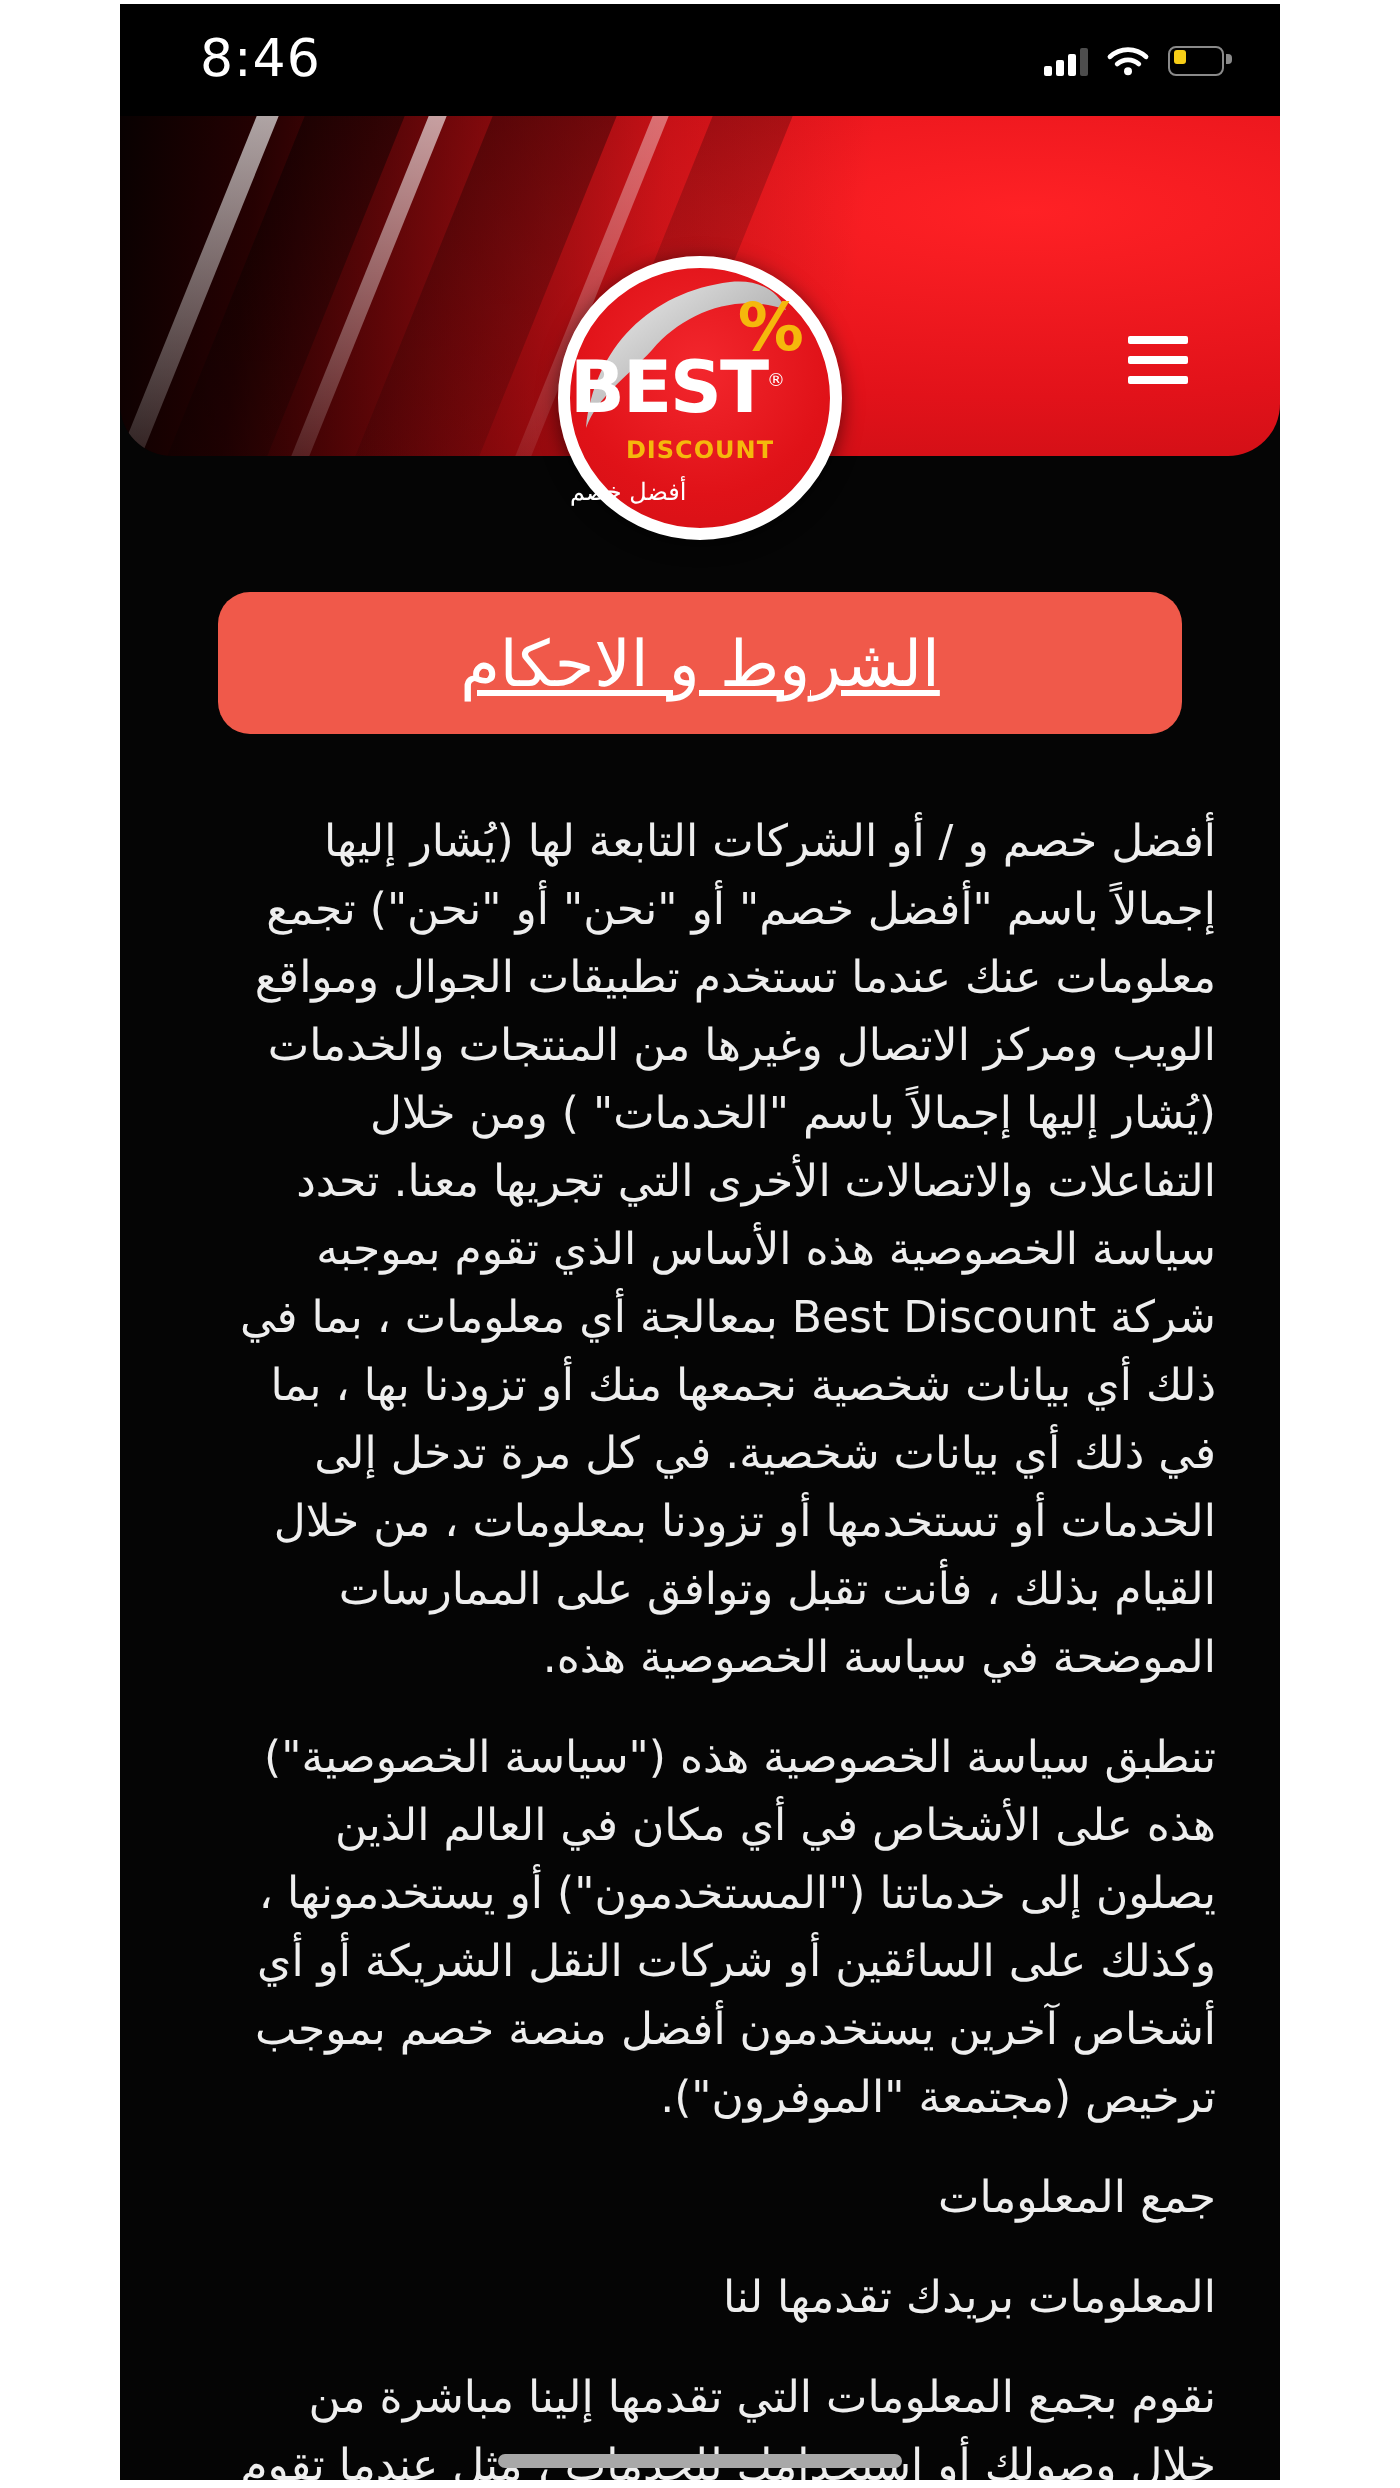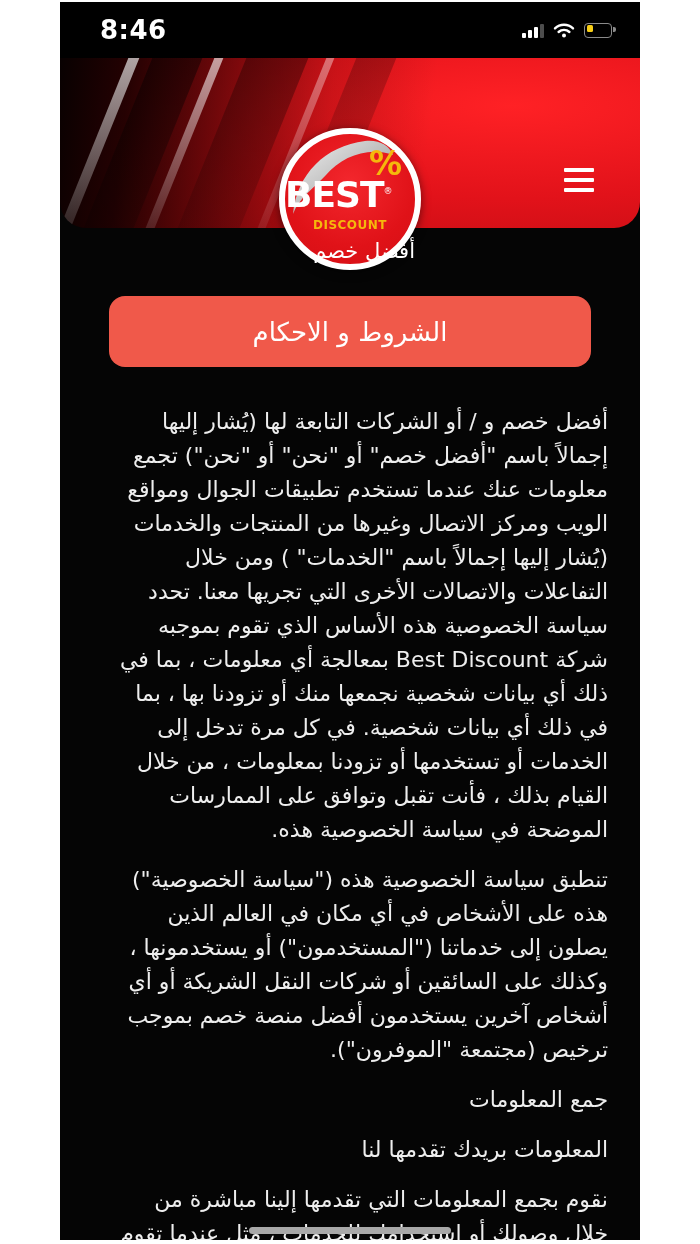--- a/index.html
+++ b/index.html
@@ -9,21 +9,21 @@
   }
   .phone{
     position:relative;width:580px;height:1238px;margin:2px auto 0;
     background:#050505;overflow:hidden;
   }
   
   .status-bar{
     height:56px;display:flex;justify-content:space-between;align-items:center;
     padding:0 28px 0 40px;background:#000;position:relative;z-index:6;
   }
-  .status-time{color:#fff;font-size:26px;font-weight:700;letter-spacing:.5px;}
+  .status-time{color:#fff;font-size:26px;font-weight:400;letter-spacing:.5px;}
   .status-icons{display:flex;align-items:center;gap:9px;}
   .signal{display:flex;align-items:flex-end;gap:2px;height:15px;}
   .signal i{display:block;width:4px;background:#fff;border-radius:1px;}
   .signal i:nth-child(1){height:5px;}
   .signal i:nth-child(2){height:8px;}
   .signal i:nth-child(3){height:11px;}
   .signal i:nth-child(4){height:14px;background:#4d4d4d;}
   .battery{position:relative;width:26px;height:13px;border:1.5px solid #8a8a8a;border-radius:4px;}
   .battery .level{position:absolute;left:1.5px;top:1.5px;width:6px;height:7px;border-radius:1.5px;background:#f7ce17;}
   .battery .nub{position:absolute;right:-4.5px;top:3px;width:2.5px;height:5px;border-radius:0 2px 2px 0;background:#8a8a8a;}
@@ -51,26 +51,26 @@
     width:142px;height:142px;border-radius:50%;
     border:6px solid #fff;box-sizing:border-box;z-index:5;
     background:radial-gradient(circle at 50% 38%,#f3272d,#e01218 62%,#d30f15);
     box-shadow:0 2px 10px rgba(0,0,0,.55);
   }
   .logo svg{position:absolute;left:0;top:0;}
   .logo-pct{position:absolute;top:10px;right:13px;color:#f5b80c;font-size:33px;font-weight:800;}
   .logo-best{position:absolute;top:43px;width:100%;color:#fff;font-size:36px;font-weight:800;line-height:1;letter-spacing:-1px;}
   .logo-best sup{font-size:9px;font-weight:400;vertical-align:super;}
   .logo-discount{position:absolute;top:84px;width:100%;text-align:center;color:#f5b80c;font-size:12px;font-weight:800;letter-spacing:.5px;}
-  .logo-ar{position:absolute;top:105px;width:100%;text-align:right;color:#fff;font-size:21px;direction:rtl;}
+  .logo-ar{position:absolute;top:105px;width:100%;text-align:left;color:#fff;font-size:12px;direction:rtl;}
   
   .terms-btn{
     display:block;margin:68px auto 0;width:482px;height:71px;
     background:#f0594a;border:none;border-radius:16px;cursor:pointer;
-    color:#fff;font-size:26px;font-family:"DejaVu Sans",sans-serif;direction:rtl;
+    color:#fff;font-size:32px;font-family:"DejaVu Sans",sans-serif;direction:rtl;text-decoration:underline;
   }
   
   .content{
     margin-top:38px;padding:0 16px 0 34px;
     direction:rtl;text-align:right;
     color:#eeeeee;font-size:22px;line-height:34px;
   }
   .content p{margin:16px;}
   
   .home-indicator{

